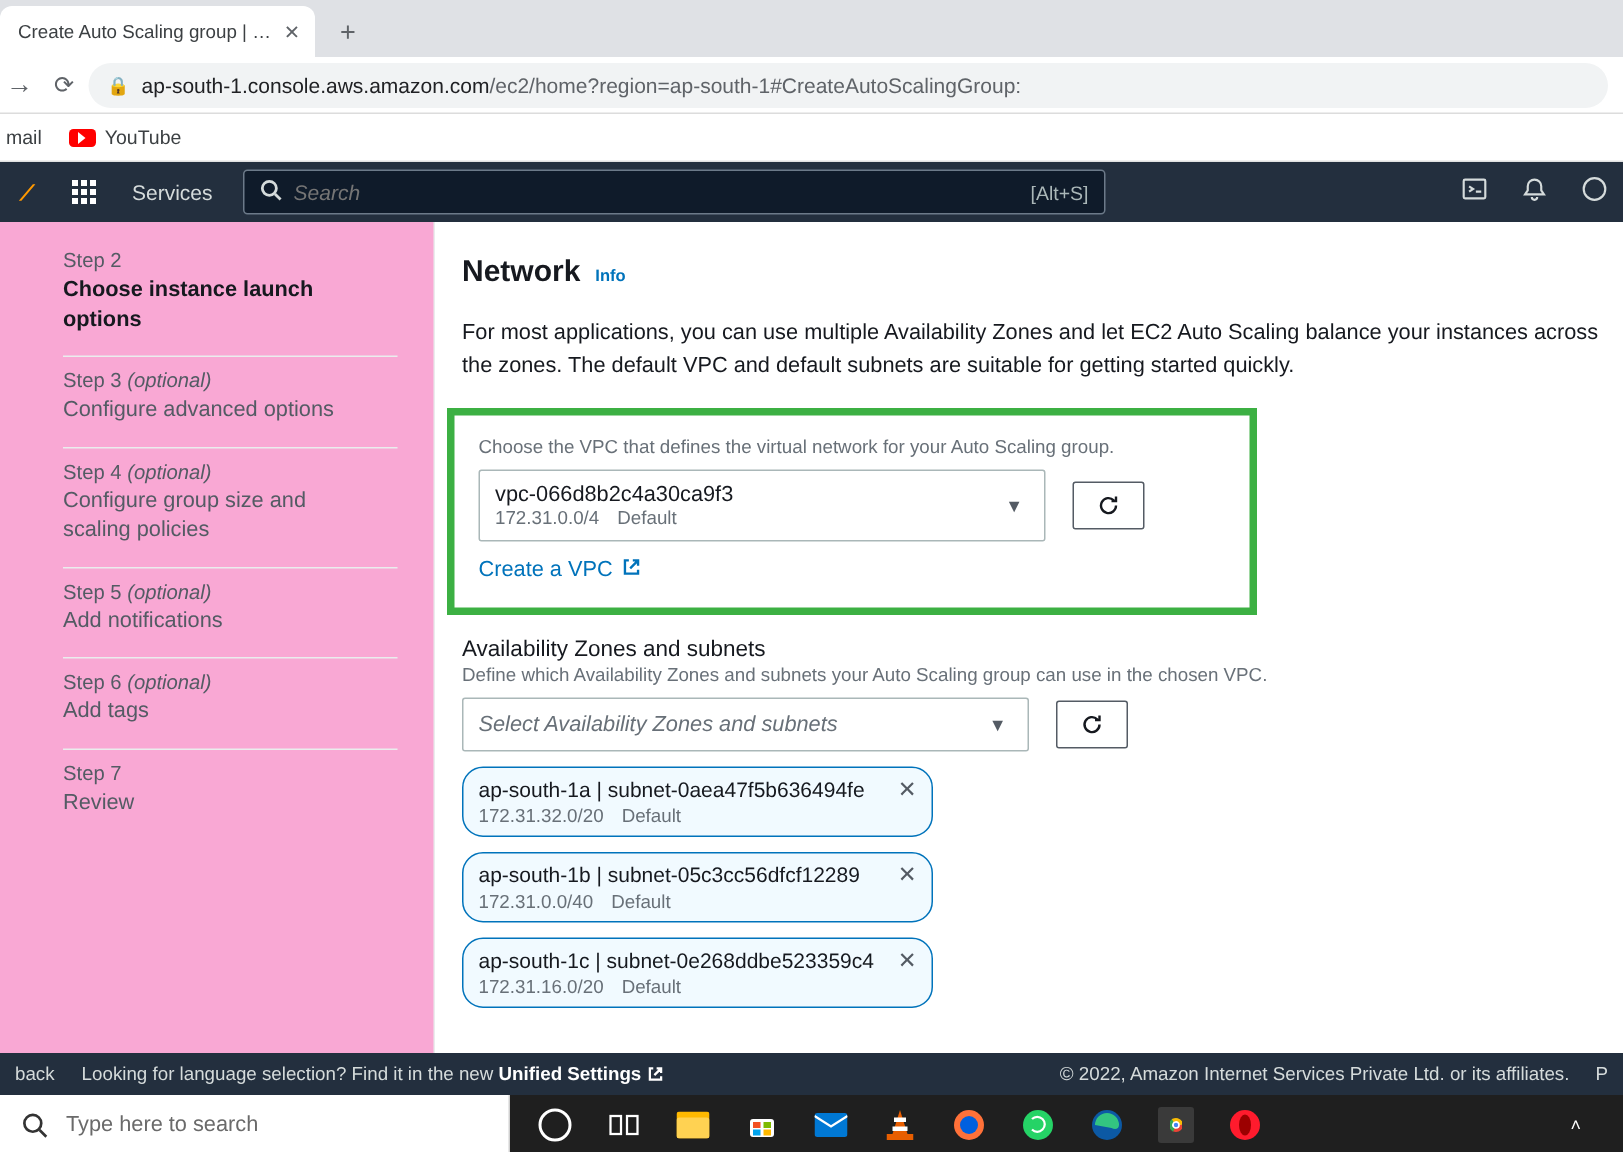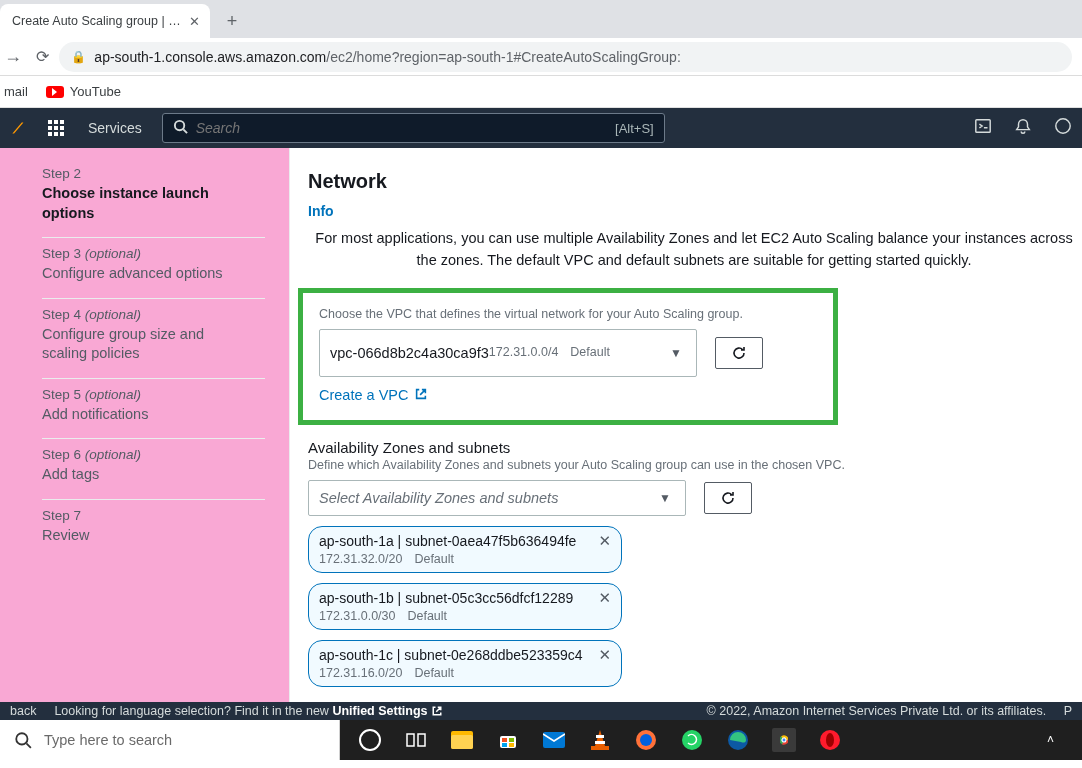--- a/index.html
+++ b/index.html
@@ -22,68 +22,68 @@
   .bm-item { display:flex; align-items:center; gap:6px; }
   .yt-icon { width:18px; height:12px; background:#f00; border-radius:3px; position:relative; }
   .yt-icon::after{content:""; position:absolute; left:6px; top:2px; border-left:5px solid #fff; border-top:4px solid transparent; border-bottom:4px solid transparent;}
 
   
   .aws-top { height:40px; background:#232f3e; display:flex; align-items:center; color:#d5dbdb; font-size:14px; }
   .aws-logo { width:36px; height:40px; display:flex; align-items:center; justify-content:center; color:#ff9900; font-weight:bold;}
   .services { display:flex; align-items:center; gap:24px; padding:0 12px; height:100%; }
   .grid-icon { display:grid; grid-template-columns:repeat(3,4px); grid-template-rows:repeat(3,4px); gap:2px;}
   .grid-icon span{background:#fff;}
-  .aws-search { margin-left:8px; height:30px; width:503px; background:#0f1b2a; border:1px solid #6c7a89; border-radius:3px; display:flex; align-items:center; padding:0 10px; color:#aab7b8;}
+  .aws-search { margin-left:8px; height:30px; width:575px; background:#0f1b2a; border:1px solid #6c7a89; border-radius:3px; display:flex; align-items:center; padding:0 10px; color:#aab7b8;}
   .aws-search input { background:transparent; border:none; outline:none; color:#d5dbdb; font-style:italic; flex:1; font-size:14px; padding-left:8px;}
   .aws-search .shortcut { font-size:13px; color:#aab7b8;}
   .aws-top-right { margin-left:auto; display:flex; align-items:center; gap:22px; padding-right:10px;}
   .aws-top-right .ico { color:#d5dbdb; font-size:16px; }
 
   
   .workspace { display:flex; height:554px; }
   .steps-col { width:290px; border-right:1px solid #eaeded; padding:10px 0 0 42px; background:#f9a8d4; }
   .step { padding:8px 20px 14px 0; border-bottom:1px solid #eaeded; margin-right:24px;}
   .step:last-child{border-bottom:none;}
   .step-num { font-size:13.5px; color:#545b64; margin-bottom:3px;}
   .step-num .opt { font-style:italic; }
   .step-title { font-size:14.5px; color:#545b64; line-height:1.35;}
   .step.active .step-title { color:#16191f; font-weight:700; }
 
   .main-col { flex:1; padding:22px 0 0 18px; overflow:hidden; }
-  .section-head { display:flex; align-items:baseline; gap:10px; margin-bottom:8px;flex-direction:column;}
+  .section-head { display:flex; align-items:baseline; gap:10px; margin-bottom:18px;}
   .section-head h2 { font-size:20px; color:#16191f; font-weight:700;}
-  .info-link { color:#0073bb; font-size:14px; font-weight:700;}
-  .lead { font-size:14.5px; color:#16191f; line-height:1.55; margin-bottom:16px; padding-right:2px;text-align:center;}
+  .info-link { color:#0073bb; font-size:11px; font-weight:700;}
+  .lead { font-size:14.5px; color:#16191f; line-height:1.55; margin-bottom:16px; padding-right:2px;}
 
   .vpc-box { border:5px solid #3cb043; padding:14px 16px 16px 16px; width:540px; background:#fff; margin-left:-10px;}
   .fld-label { font-size:15px; color:#16191f; margin-bottom:2px;}
   .fld-desc { font-size:12.5px; color:#687078; margin-bottom:8px;}
   .row { display:flex; gap:18px; align-items:flex-start;}
   .select-box { width:378px; height:48px; border:1px solid #aab7b8; border-radius:2px; background:#fff; display:flex; align-items:center; padding:4px 10px; position:relative;}
-  .select-box .vals { display:flex; flex-direction:row; }
+  .select-box .vals { display:flex; flex-direction:column; }
   .select-box .v1 { font-size:14.5px; color:#16191f;}
   .select-box .v2 { font-size:12.5px; color:#687078;}
   .select-box .v2 .sep{ display:inline-block; width:12px;}
   .caret { position:absolute; right:14px; top:50%; transform:translateY(-50%); font-size:12px; color:#545b64;}
   .refresh-btn { width:48px; height:32px; border:1px solid #545b64; border-radius:2px; display:flex; align-items:center; justify-content:center; margin-top:8px;}
   .refresh-btn svg{width:16px;height:16px;}
   .link { color:#0073bb; font-size:14.5px; display:inline-flex; align-items:center; gap:6px; margin-top:10px;}
   .ext-icon{display:inline-block;}
 
   .az-section { margin-top:14px; }
   .az-select { width:378px; height:36px; border:1px solid #aab7b8; border-radius:2px; display:flex; align-items:center; padding:0 10px; font-style:italic; color:#687078; font-size:14.5px; position:relative;}
   .subnet-chip { width:314px; border:1px solid #0073bb; border-radius:14px; background:#f1faff; padding:5px 8px 6px 10px; margin-top:10px; display:flex; flex-direction:column;}
   .chip-row1{display:flex; align-items:center;}
   .chip-title{font-size:14px; color:#16191f;}
   .chip-x{margin-left:auto; color:#545b64; font-size:15px; padding:0 2px;}
   .chip-sub{font-size:12.5px; color:#687078; margin-top:2px;}
   .chip-sub .sep{display:inline-block;width:12px;}
 
   
-  .aws-footer { height:18px; background:#232f3e; color:#d5dbdb; font-size:12.5px; display:flex; align-items:center; padding:0 10px; }
+  .aws-footer { height:28px; background:#232f3e; color:#d5dbdb; font-size:12.5px; display:flex; align-items:center; padding:0 10px; }
   .aws-footer .left{display:flex; align-items:center; gap:18px;}
   .aws-footer a{color:#fff; font-weight:700;}
   .aws-footer .uni{color:#d5dbdb; font-weight:400;}
   .aws-footer .right{margin-left:auto;}
 
   
   .taskbar { height:40px; background:#e4e5e7; display:flex; align-items:center; }
   .tb-search { width:340px; height:40px; background:#fff; display:flex; align-items:center; padding:0 14px; gap:12px; color:#6a6a6a; font-size:14.5px; border-right:1px solid #d0d0d0;}
   .tb-icons { flex:1; height:40px; background:#1f1f1f; display:flex; align-items:center; gap:22px; padding:0 18px;}
   .tb-ico { width:24px; height:24px; display:flex; align-items:center; justify-content:center;}
@@ -250,21 +250,21 @@
               <span class="chip-title">ap-south-1a | subnet-0aea47f5b636494fe</span>
               <span class="chip-x">✕</span>
             </div>
             <div class="chip-sub"><span>172.31.32.0/20</span><span class="sep"></span><span>Default</span></div>
           </div>
           <div class="subnet-chip">
             <div class="chip-row1">
               <span class="chip-title">ap-south-1b | subnet-05c3cc56dfcf12289</span>
               <span class="chip-x">✕</span>
             </div>
-            <div class="chip-sub"><span>172.31.0.0/30</span><span class="sep"></span><span>Default</span></div>
+            <div class="chip-sub"><span>172.31.0.0/40</span><span class="sep"></span><span>Default</span></div>
           </div>
           <div class="subnet-chip">
             <div class="chip-row1">
               <span class="chip-title">ap-south-1c | subnet-0e268ddbe523359c4</span>
               <span class="chip-x">✕</span>
             </div>
             <div class="chip-sub"><span>172.31.16.0/20</span><span class="sep"></span><span>Default</span></div>
           </div>
         </div>
 

